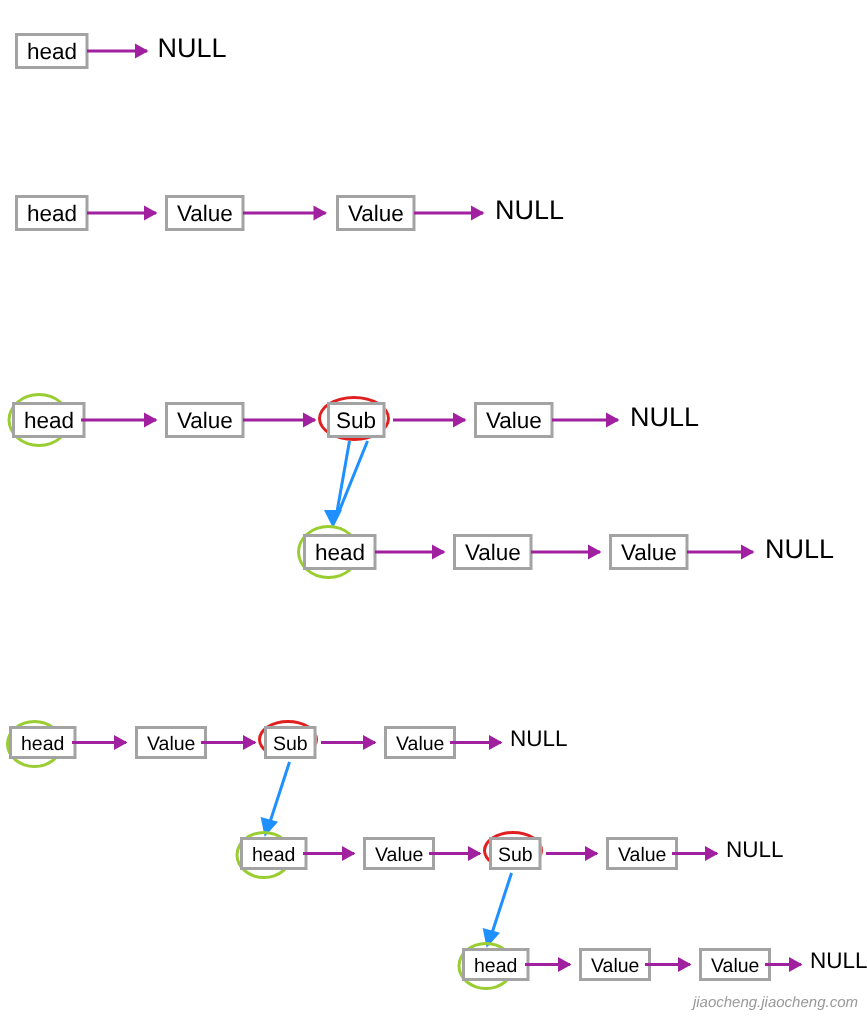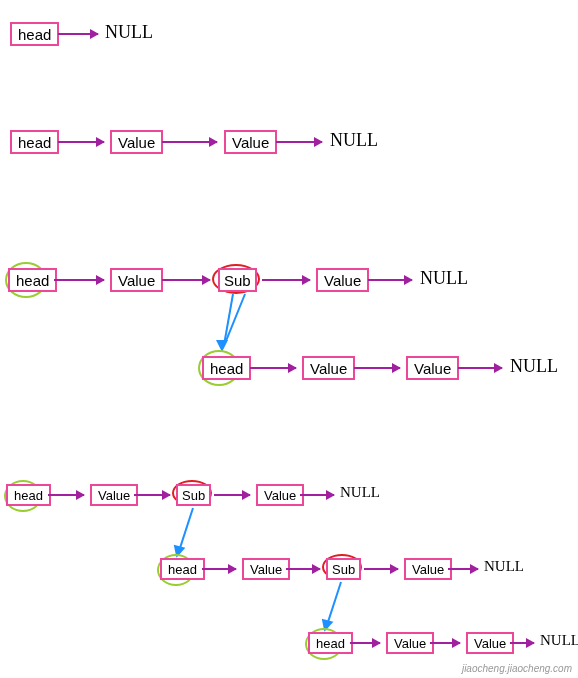--- a/index.html
+++ b/index.html
@@ -11,31 +11,30 @@
     font-family: Arial, sans-serif;
     font-size: 15px;
     background: #fff;
     position: relative;
     overflow: hidden;
   }
   .box {
     display: inline-flex;
     align-items: center;
     justify-content: center;
-    border: 2px solid #ec4899;
+    border: 2px solid #a3a3a3;
     background: #fff;
     padding: 2px 6px;
     height: 24px;
     position: absolute;
   }
   .null {
     position: absolute;
     font-size: 18px;
     font-weight: normal;
-    font-family: Liberation Serif, serif;
   }
   .arrow {
     position: absolute;
     height: 2px;
     background: #a020a0;
   }
   .arrow::after {
     content: "";
     position: absolute;
     right: -1px;

